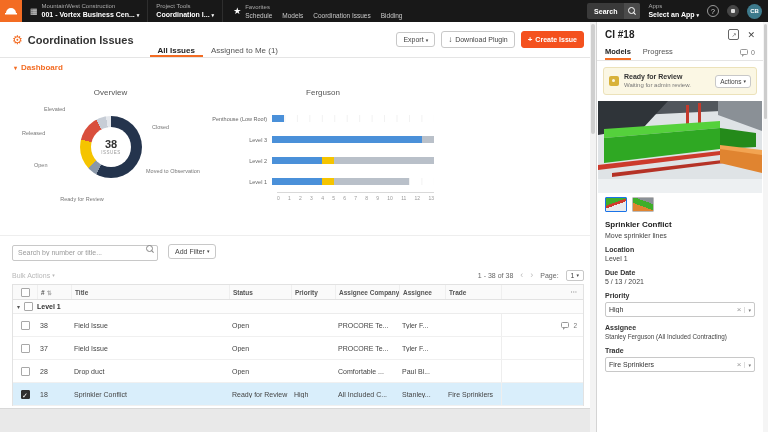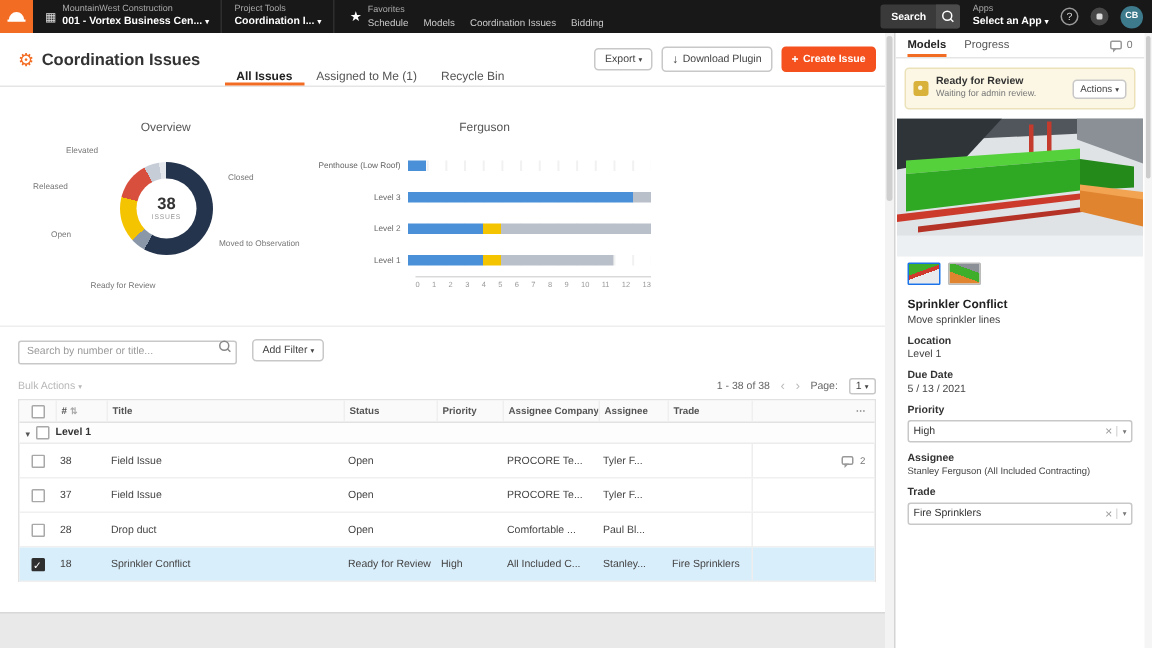--- a/index.html
+++ b/index.html
@@ -42,21 +42,21 @@
   .tab.active{color:#222;font-weight:bold;border-bottom-color:#f36c23;}
   .hbtns{margin-left:auto;display:flex;align-items:center;gap:6px;}
   .btn{font-size:7px;color:#444;background:#fff;border:1px solid #c8c8c8;border-radius:3px;padding:3px 6px;display:flex;align-items:center;cursor:pointer;white-space:nowrap;font-family:"Liberation Sans",sans-serif;}
   .btn.primary{background:#f4511e;border-color:#f4511e;color:#fff;font-weight:bold;}
   .plus{margin-right:3px;font-size:8px;}
   .dl{margin-right:3px;font-size:8px;}
   .dashrow{height:18px;display:flex;align-items:center;padding:0 12px;font-size:8px;color:#f36c23;font-weight:bold;cursor:pointer;}
   .dashrow .caret{font-size:6px;margin-right:4px;color:#f36c23;}
   
   .charts{position:relative;height:160px;border-bottom:1px solid #eee;}
-  .chart{position:absolute;top:20px;height:152px;}
+  .chart{position:absolute;top:10px;height:152px;}
   .chart.overview{left:18px;width:185px;}
   .chart.progress{left:212px;width:222px;}
   .chart.ball{left:442px;width:142px;}
   .ctitle{text-align:center;font-size:8px;color:#555;height:14px;line-height:14px;}
   .donut{position:absolute;width:62px;height:62px;border-radius:50%;cursor:pointer;}
   .donut .hole{position:absolute;inset:11px;background:#fff;border-radius:50%;display:flex;flex-direction:column;align-items:center;justify-content:center;}
   .hole .hv{font-size:11px;font-weight:bold;color:#333;line-height:11px;}
   .hole .hl{font-size:4.5px;color:#999;letter-spacing:.5px;}
   .dlabel{position:absolute;font-size:5.5px;color:#777;line-height:6.5px;}
   .ov-donut{left:62px;top:30px;}
@@ -209,38 +209,41 @@
 <div class="main">
 
   <div class="mheader">
     <div class="mh-left">
       <span class="gear">⚙</span>
       <span class="ptitle">Coordination Issues</span>
     </div>
     <div class="tabs">
       <div class="tab active">All Issues</div>
       <div class="tab">Assigned to Me (1)</div>
-      <div class="tab">Recycle Bin</div>
     </div>
     <div class="hbtns">
       <button class="btn">
           <span>Export</span>
           <span class="caret">▾</span>
         </button>
       <button class="btn">
           <span class="dl">↓</span>
           <span>Download Plugin</span>
         </button>
       <button class="btn primary">
           <span class="plus">+</span>
           <span>Create Issue</span>
         </button>
     </div>
   </div>
 
+  <div class="dashrow">
+    <span class="caret">▾</span>
+    <span>Dashboard</span>
+  </div>
 
   <div class="charts">
 
     <div class="chart overview">
       <div class="ctitle">Overview</div>
       <div class="donut ov-donut" style="background: conic-gradient(rgb(36, 52, 77) 0deg, rgb(36, 52, 77) 208.421deg, rgb(138, 151, 168) 208.421deg, rgb(138, 151, 168) 227.368deg, rgb(245, 196, 0) 227.368deg, rgb(245, 196, 0) 284.211deg, rgb(217, 79, 61) 284.211deg, rgb(217, 79, 61) 331.579deg, rgb(199, 205, 214) 331.579deg, rgb(199, 205, 214) 350.526deg, rgb(228, 231, 236) 350.526deg, rgb(228, 231, 236) 360deg);">
         <div class="hole">
           <div class="hv">38</div>
           <div class="hl">ISSUES</div>
         </div>
@@ -416,20 +419,25 @@
   </div>
 
   <div class="bottomstrip"></div>
   <div class="mscroll">
       <div class="sthumb"></div>
     </div>
 </div>
 
 <div class="panel">
   <div class="pcontent">
+    <div class="pheader">
+      <span class="pname">CI #18</span>
+      <span class="expand">↗</span>
+      <span class="pclose">✕</span>
+    </div>
     <div class="ptabs">
       <div class="ptab active">Models</div>
       <div class="ptab">Progress</div>
       <div class="pcomments">
         <span class="bubble"></span>
         <span>0</span>
       </div>
     </div>
     <div class="banner">
       <span class="tagico"></span>

